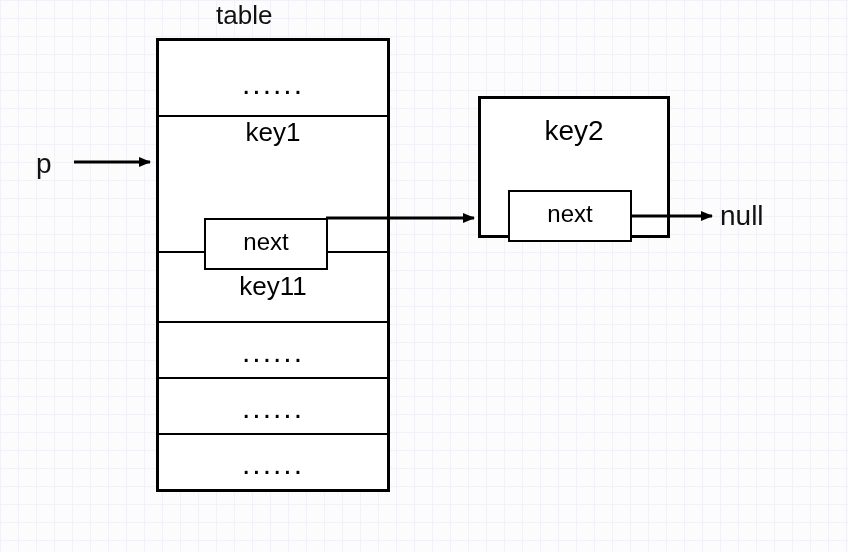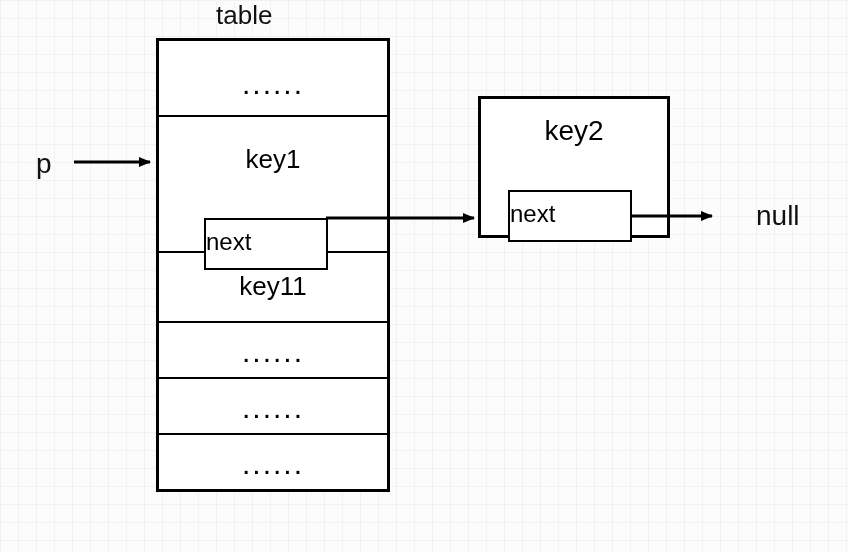--- a/index.html
+++ b/index.html
@@ -32,21 +32,21 @@
     font-weight: 400;
   }
   .p-label {
     position: absolute;
     left: 36px;
     top: 148px;
     font-size: 28px;
   }
   .null-label {
     position: absolute;
-    left: 756px;
+    left: 720px;
     top: 200px;
     font-size: 28px;
   }
 
   
   .hash-table {
     position: absolute;
     left: 156px;
     top: 38px;
     width: 228px;
@@ -70,35 +70,35 @@
     letter-spacing: 2px;
     line-height: 1;
     padding-top: 28px;
   }
   .row-short {
     height: 56px;
     padding-top: 14px;
   }
   .row-key1 {
     height: 136px;
-    padding-top: 27px;
+    padding-top: 0;
   }
   .row-key11 {
     height: 70px;
     padding-top: 18px;
     text-align: center;
   }
 
   .next-box {
     position: absolute;
     border: 2px solid #000;
     background: #fff;
     width: 120px;
     height: 48px;
-    text-align: left;
+    text-align: center;
     font-size: 24px;
     line-height: 44px;
   }
   .next-in-table {
     left: 204px;
     top: 218px;
   }
 
   
   .node2 {

